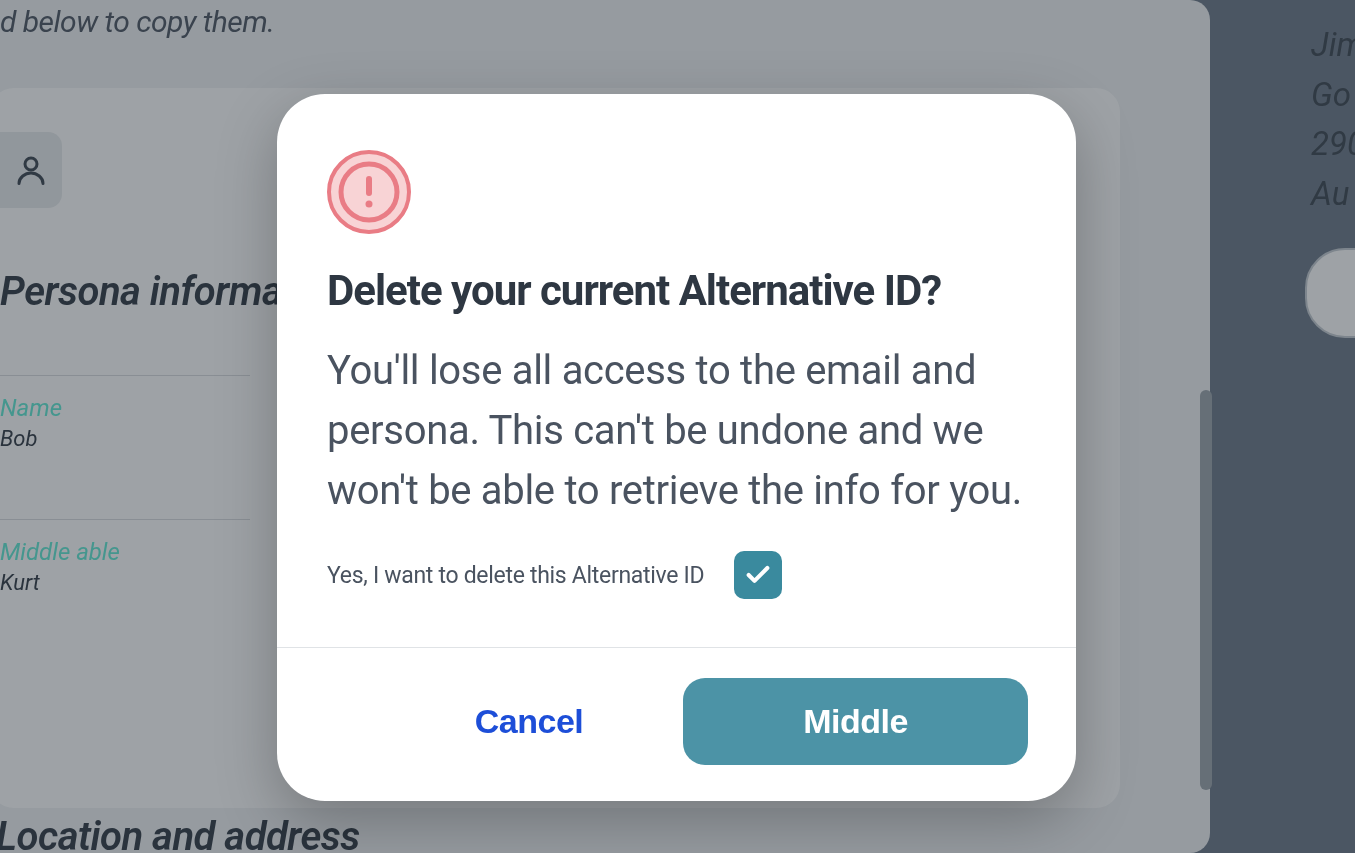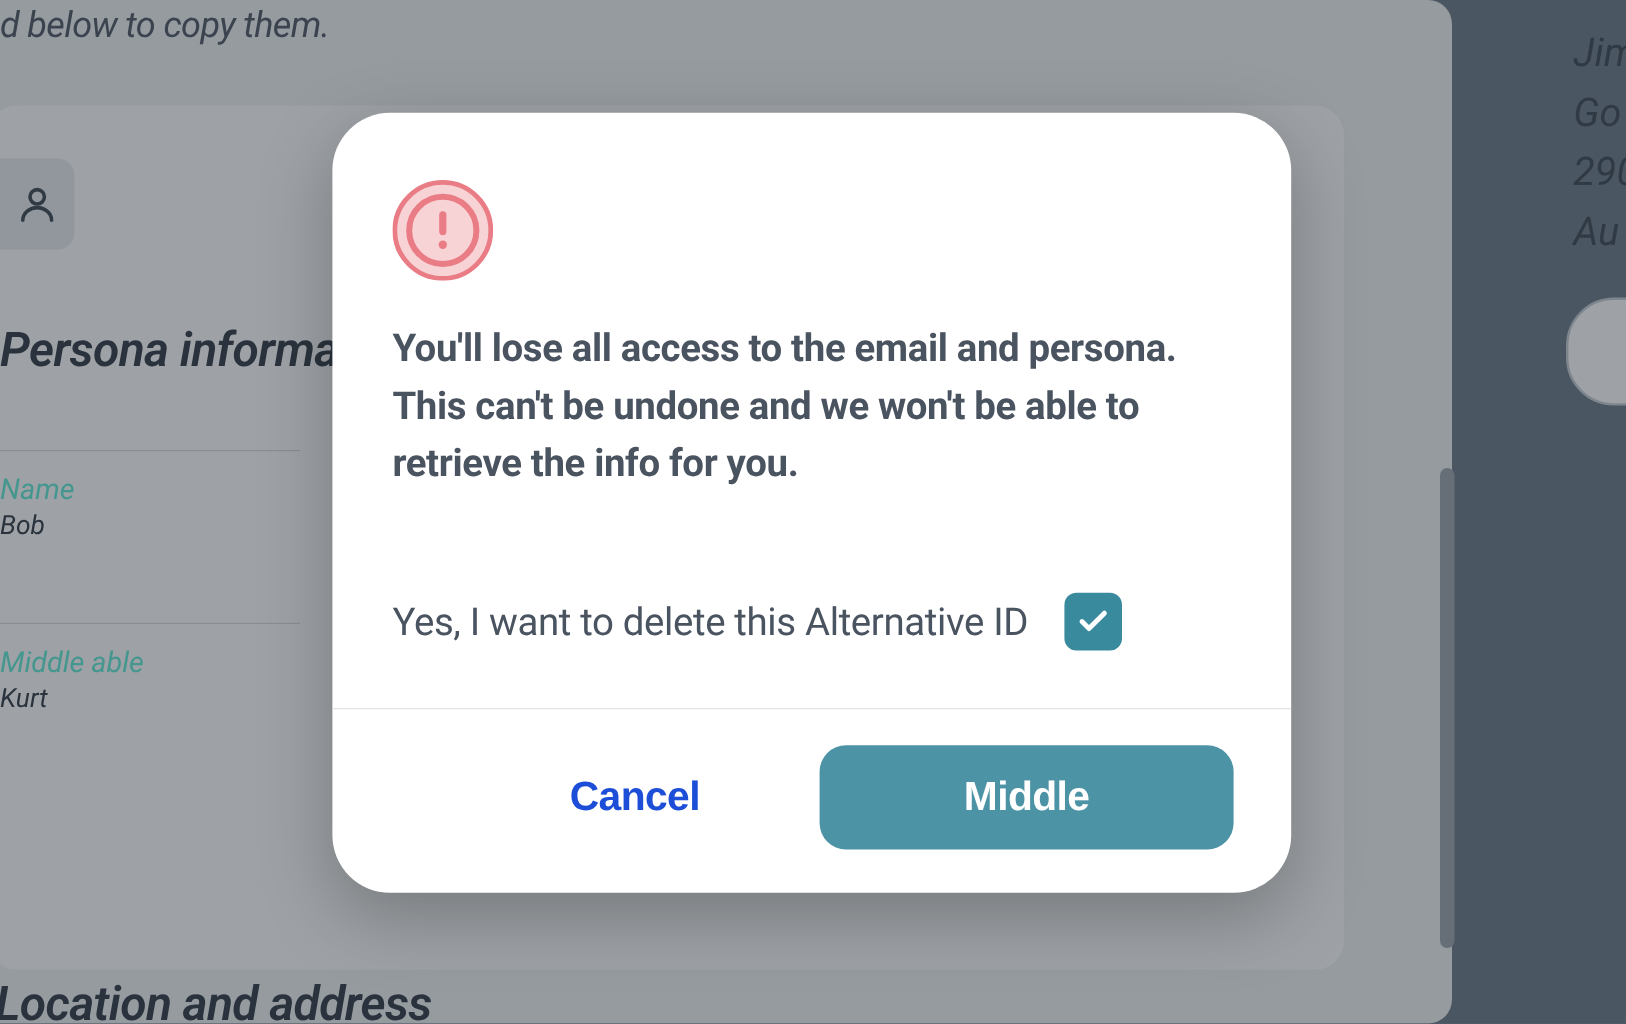--- a/index.html
+++ b/index.html
@@ -151,34 +151,33 @@
       margin-bottom: 32px;
     }
     .modal-title {
       font-size: 42px;
       font-weight: 700;
       color: #2e3742;
       letter-spacing: -1px;
       margin-bottom: 26px;
     }
     .modal-text {
-      font-size: 32px;
+      font-size: 40px;
       color: #4a5360;
       line-height: 1.5;
       letter-spacing: -0.3px;
-      margin-bottom: 84px;
-      font-weight: bold;
+      margin-bottom: 30px;
     }
     .confirm-row {
       display: flex;
       align-items: center;
       gap: 30px;
     }
     .confirm-text {
-      font-size: 32px;
+      font-size: 23px;
       color: #4a5360;
       letter-spacing: -0.3px;
     }
     .checkbox {
       width: 48px;
       height: 48px;
       background: #3a8a9e;
       border-radius: 10px;
       display: flex;
       align-items: center;
@@ -254,20 +253,21 @@
 <div class="modal">
   <div class="modal-body">
     <div class="warning-icon">
       <svg width="84" height="84" viewBox="0 0 84 84">
         <circle cx="42" cy="42" r="40" fill="#f8d3d5" stroke="#e97c85" stroke-width="4"></circle>
         <circle cx="42" cy="42" r="28" fill="none" stroke="#e97c85" stroke-width="5"></circle>
         <rect x="39" y="26" width="6" height="20" rx="3" fill="#e97c85"></rect>
         <circle cx="42" cy="54" r="3.5" fill="#e97c85"></circle>
       </svg>
     </div>
+    <h2 class="modal-title">Delete your current Alternative ID?</h2>
     <p class="modal-text">You'll lose all access to the email and persona. This can't be undone and we won't be able to retrieve the info for you.</p>
     <div class="confirm-row">
       <span class="confirm-text">Yes, I want to delete this Alternative ID</span>
       <div class="checkbox">
         <svg width="28" height="28" viewBox="0 0 24 24" fill="none" stroke="#ffffff" stroke-width="3.5" stroke-linecap="round" stroke-linejoin="round">
           <polyline points="4 12 9 17 20 6"></polyline>
         </svg>
       </div>
     </div>
   </div>

